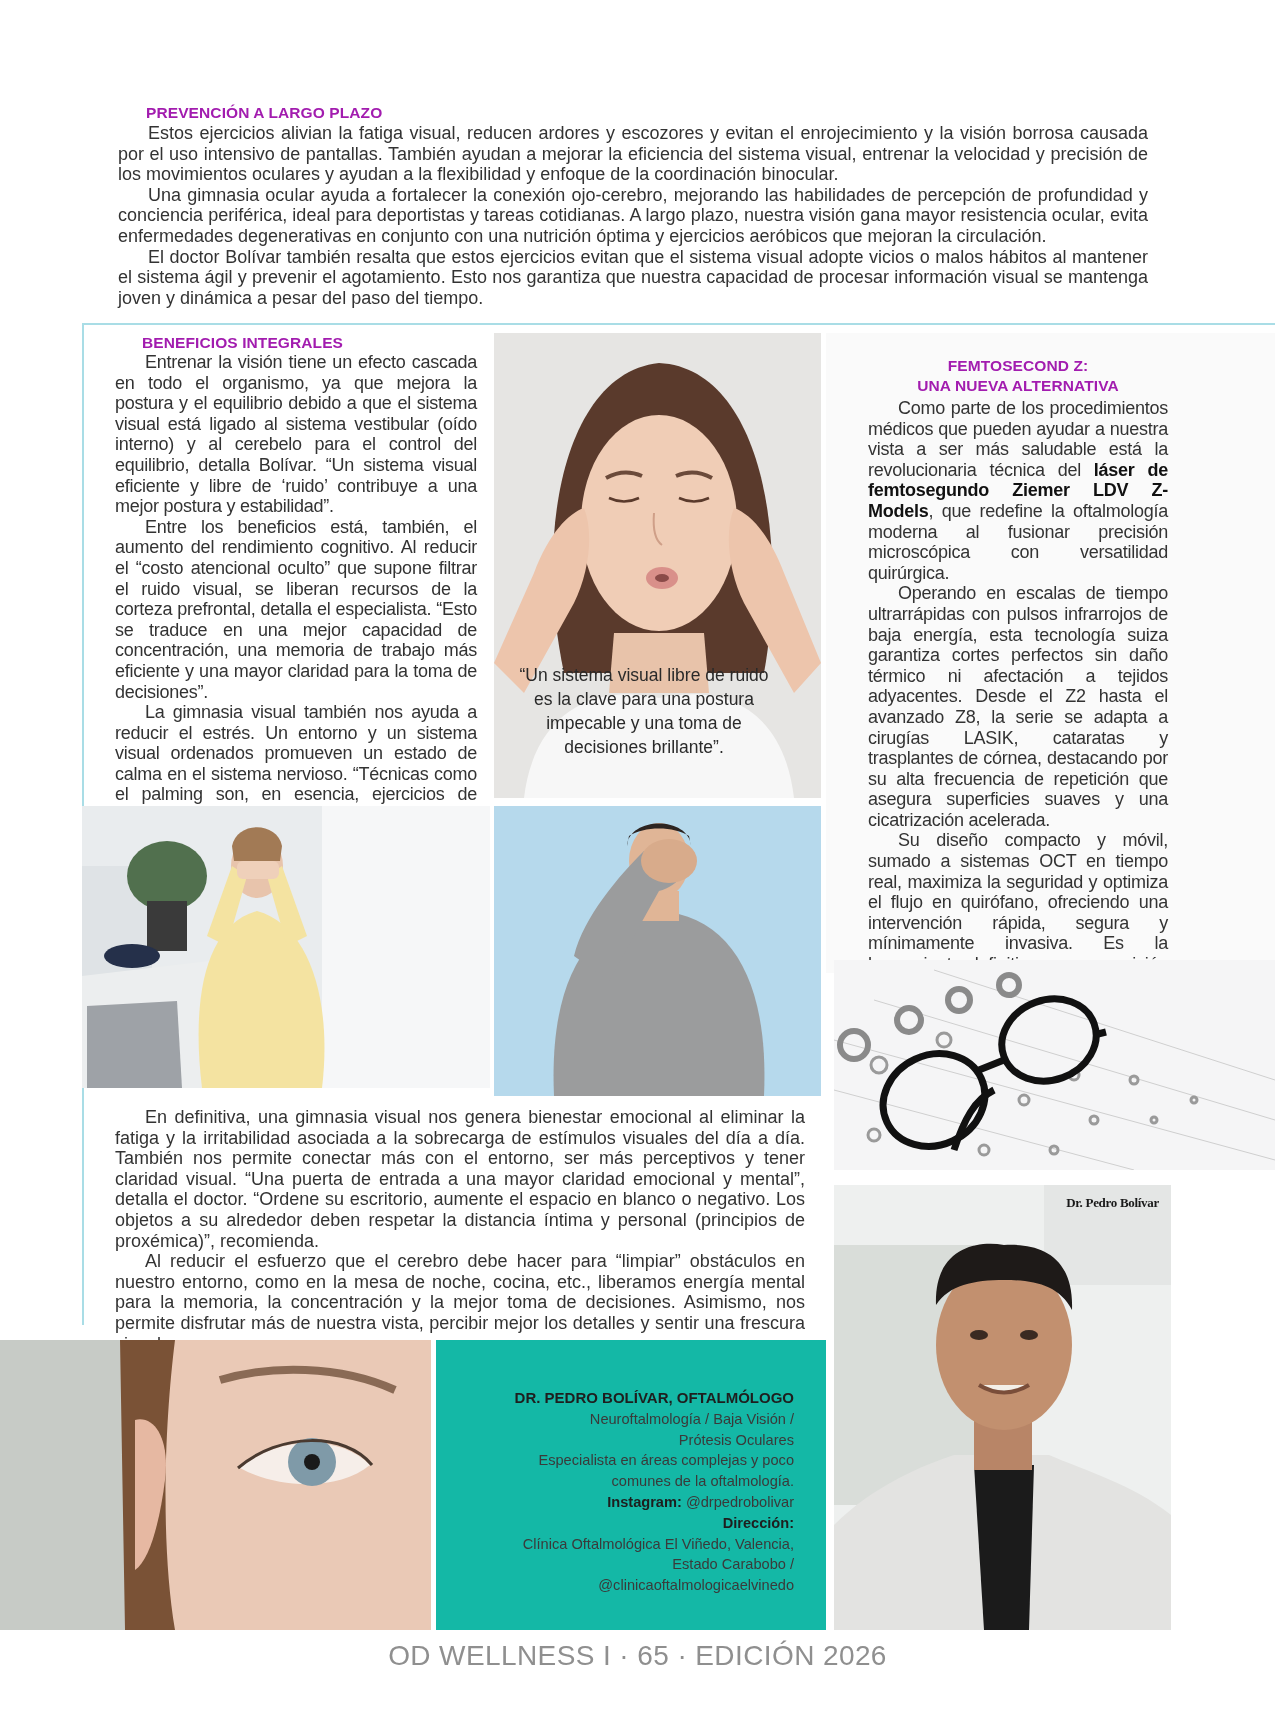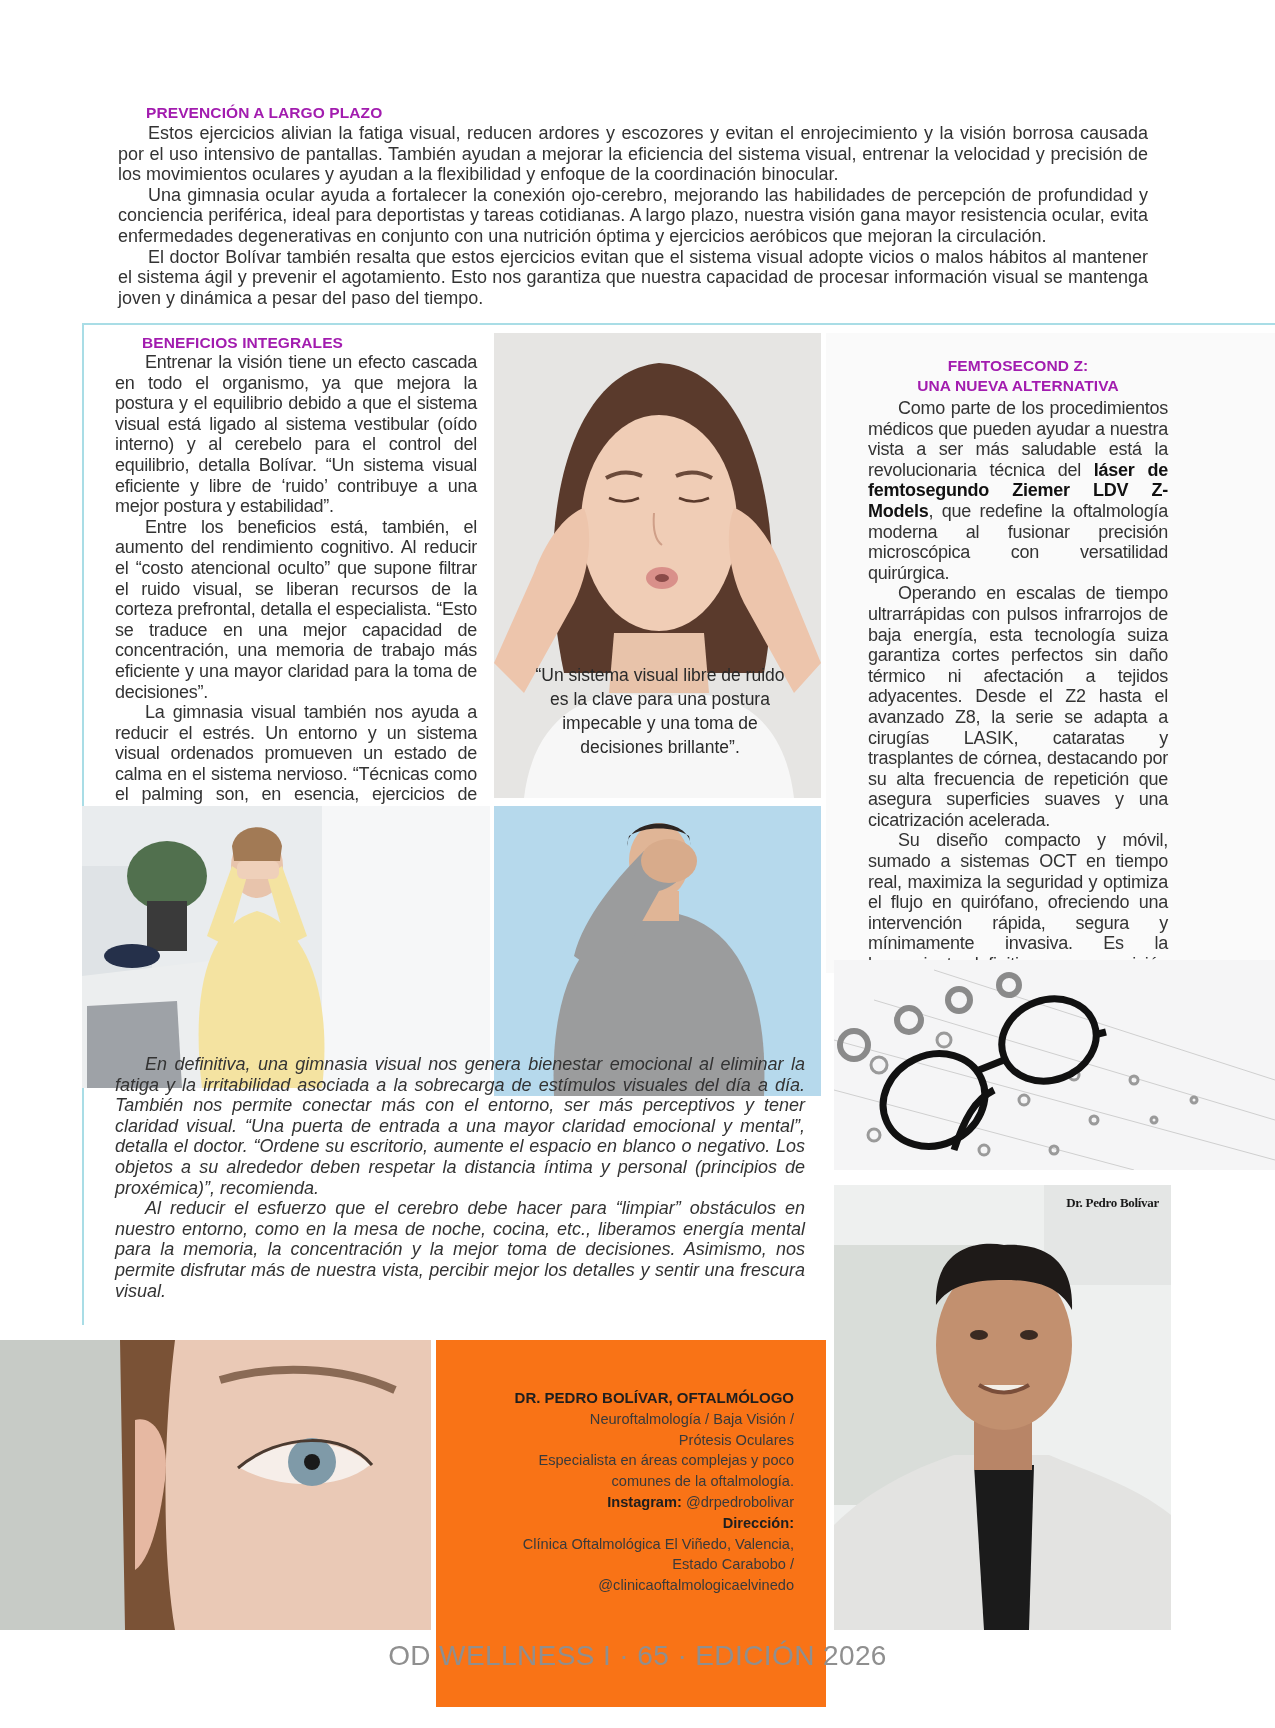--- a/index.html
+++ b/index.html
@@ -24,24 +24,24 @@
 
   
   .photo { overflow: hidden; }
   .ph-bg-grey { background: linear-gradient(180deg,#e9e9e8 0%,#e4e3e1 100%); }
 
   
   #femto { left: 868px; top: 356px; width: 300px; }
   #femto .heading { text-align: center; margin-bottom: 2px; line-height: 20px; }
 
   
-  #conclusion { left: 115px; top: 1054px; width: 690px; font-style: italic; }
-
-  
-  #contact-box { left: 436px; top: 1340px; width: 390px; height: 367px; background: #f97316; }
+  #conclusion { left: 115px; top: 1107px; width: 690px; }
+
+  
+  #contact-box { left: 436px; top: 1340px; width: 390px; height: 290px; background: #14b8a6; }
   #contact-inner { position: absolute; right: 32px; top: 48px; text-align: right; font-size: 14.6px; line-height: 20.8px; color: #3a3a3a; }
   #contact-inner .name { font-weight: bold; color: #1e1e1e; font-size: 15px; }
   #contact-inner b { color: #1e1e1e; }
 
   #footer { left: 0; width: 1275px; top: 1640px; text-align: center; font-size: 28px; color: #8f8f8f; letter-spacing: 0.4px; font-weight: normal; }
 
   .caption { font-family: "Liberation Sans", sans-serif; }
 </style>
 </head>
 <body>
@@ -83,21 +83,21 @@
     <path d="M112 145 Q130 135 148 143" stroke="#6b4a3a" stroke-width="4" fill="none"></path>
     <path d="M182 143 Q200 135 218 145" stroke="#6b4a3a" stroke-width="4" fill="none"></path>
 
     <path d="M160 180 Q158 205 168 212" stroke="#cf9f88" stroke-width="2" fill="none"></path>
     <ellipse cx="168" cy="245" rx="16" ry="11" fill="#d9908a"></ellipse>
     <ellipse cx="168" cy="245" rx="7" ry="4" fill="#8a4b48"></ellipse>
 
     <path d="M0 330 L40 240 C55 200 75 180 90 175 C100 200 95 240 80 270 L30 360 Z" fill="#edc5ac"></path>
     <path d="M327 330 L290 240 C275 200 255 180 240 175 C230 200 235 240 250 270 L300 360 Z" fill="#edc5ac"></path>
   </svg>
-  <div class="abs caption" style="left:36px; top:330px; width:260px; text-align:center; font-size:17.5px; line-height:24px; color:#2a2a2a;">“Un sistema visual libre de ruido es la clave para una postura impecable y una toma de decisiones brillante”.</div>
+  <div class="abs caption" style="left:20px; top:330px; width:260px; text-align:center; font-size:17.5px; line-height:24px; color:#2a2a2a;">“Un sistema visual libre de ruido es la clave para una postura impecable y una toma de decisiones brillante”.</div>
 </div>
 
 <div class="abs photo" style="left:82px; top:806px; width:408px; height:282px;">
   <svg width="408" height="282" viewBox="0 0 408 282">
     <rect width="408" height="282" fill="#e9ecee"></rect>
     <rect x="240" y="0" width="168" height="282" fill="#f6f7f8"></rect>
     <rect x="0" y="60" width="70" height="150" fill="#dfe3e6"></rect>
 
     <ellipse cx="85" cy="70" rx="40" ry="35" fill="#51704e"></ellipse>
     <rect x="65" y="95" width="40" height="50" fill="#3a3a3a"></rect>

